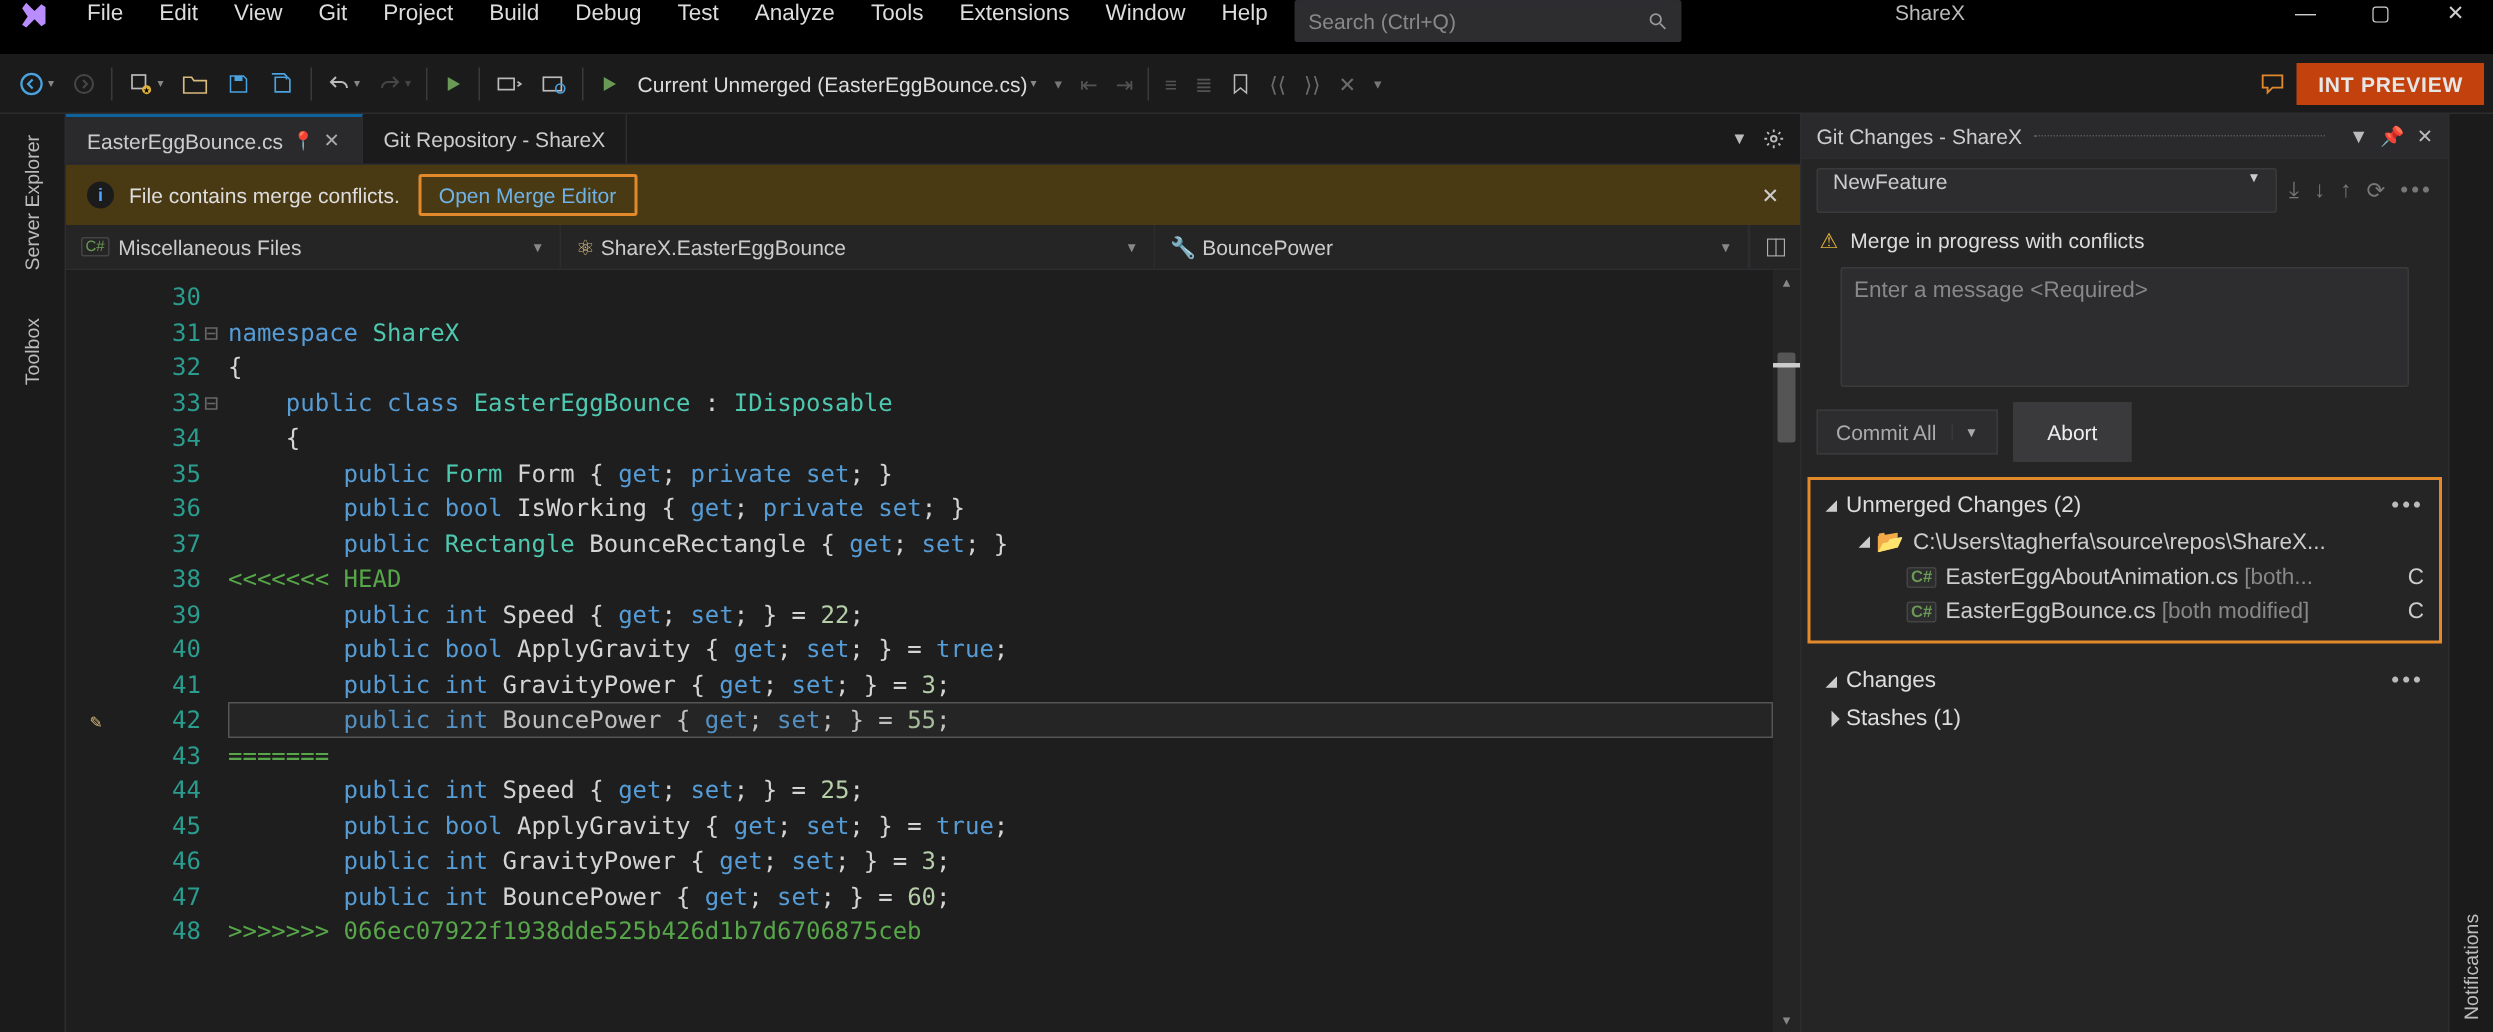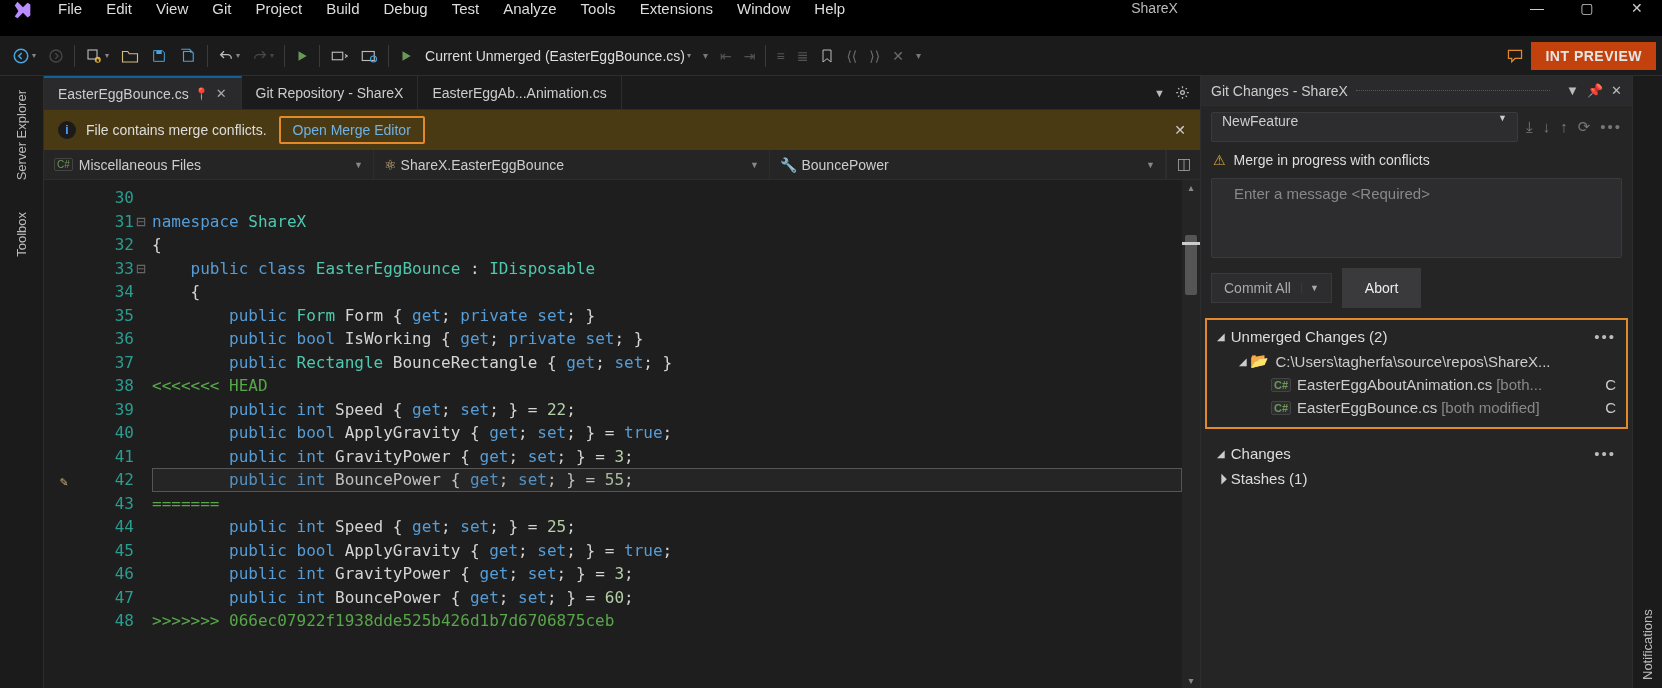--- a/index.html
+++ b/index.html
@@ -60,21 +60,21 @@
 #gitpanel{width:432px;background:#252526;border-left:1px solid #2d2d30;display:flex;flex-direction:column}
 #gp-title{height:30px;display:flex;align-items:center;padding:0 10px;color:#ccc;background:#2a2a2c;border-bottom:1px solid #2d2d30}
 #gp-title .dots{flex:1;border-bottom:1px dotted #555;margin:0 8px;height:1px}
 #gp-title .ic{margin-left:8px;font-size:13px;color:#bbb}
 .gp-row{padding:6px 10px;display:flex;align-items:center;gap:8px}
 #branchdd{flex:1;background:#2d2d30;border:1px solid #3a3a3a;height:30px;display:flex;padding:0 10px;border-radius:2px}
 #branchdd .tri2{margin-left:auto;font-size:9px}
 .gp-icons{display:flex;gap:10px;color:#777;font-size:15px}
 #warnrow{padding:4px 12px;display:flex;align-items:center;gap:8px;color:#ddd}
 #warnrow .warn{color:#e2b33a}
-#commitmsg{margin:6px 10px;height:80px;background:#2d2d30;border:1px solid #3a3a3a;padding:6px 22px;color:#888;font-size:15px;border-radius:2px}
+#commitmsg{margin:6px 26px;height:80px;background:#2d2d30;border:1px solid #3a3a3a;padding:6px 8px;color:#888;font-size:15px;border-radius:2px}
 #commitrow{padding:4px 10px;display:flex;gap:0;align-items:center}
 #commitbtn{background:#2d2d30;border:1px solid #3a3a3a;padding:4px 12px;color:#aaa;height:30px;display:flex;align-items:center}
 #commitbtn .tri2{border-left:1px solid #3a3a3a;margin-left:10px;padding-left:8px;font-size:9px}
 #abortbtn{background:#3a3a3c;border:1px solid #3a3a3a;padding:4px 22px;color:#eee;height:40px;display:flex;align-items:center;margin-left:10px}
 #orangebox{margin:6px 4px;border:2px solid #e28a2b;padding:4px 4px 8px}
 .section-head{display:flex;align-items:center;padding:4px 6px;color:#ddd;font-size:15px}
 .section-head .exp{font-size:10px;margin-right:6px;color:#ccc}
 .section-head .more{margin-left:auto;letter-spacing:2px;color:#bbb}
 .tree-row{display:flex;align-items:center;padding:3px 6px 3px 28px;color:#ccc;font-size:15px;white-space:nowrap;overflow:hidden}
 .tree-row .folder{color:#d7ba7d;margin-right:6px}
@@ -104,20 +104,29 @@
       <div class="menu">Project</div>
       <div class="menu">Build</div>
       <div class="menu">Debug</div>
       <div class="menu">Test</div>
       <div class="menu">Analyze</div>
       <div class="menu">Tools</div>
       <div class="menu">Extensions</div>
       <div class="menu">Window</div>
       <div class="menu">Help</div>
     </div>
+  <div id="searchbox">
+    <span>Search (Ctrl+Q)</span>
+    <span class="icon">
+      <svg width="14" height="14" viewBox="0 0 24 24">
+          <circle cx="10" cy="10" r="6" stroke="#999" stroke-width="2" fill="none"></circle>
+          <line x1="15" y1="15" x2="21" y2="21" stroke="#999" stroke-width="2"></line>
+        </svg>
+    </span>
+  </div>
   <div id="appname">ShareX</div>
   <div class="winbtn">―</div>
   <div class="winbtn">▢</div>
   <div class="winbtn">✕</div>
 </div>
 
 <div id="toolbar">
   <div class="tbtn">
       <svg width="18" height="18" viewBox="0 0 24 24">
         <circle cx="12" cy="12" r="9" fill="none" stroke="#4aa3df" stroke-width="2"></circle>
@@ -233,23 +242,20 @@
 
     <div id="tabrow">
       <div id="tabs-container" style="display:flex">
           <div class="tab active">
             <span>EasterEggBounce.cs</span>
             <span class="pin">📍</span>
             <span class="close">✕</span>
           </div>
           <div class="tab">
             <span>Git Repository - ShareX</span>
-          </div>
-          <div class="tab">
-            <span>EasterEggAb...Animation.cs</span>
           </div>
         </div>
       <div class="right-icons">
         <span style="font-size:11px">▼</span>
         <span>
             <svg width="15" height="15" viewBox="0 0 24 24">
               <circle cx="12" cy="12" r="3" fill="none" stroke="#bbb" stroke-width="2"></circle>
               <path d="M12 2v3M12 19v3M2 12h3M19 12h3M5 5l2 2M17 17l2 2M19 5l-2 2M7 17l-2 2" stroke="#bbb" stroke-width="2"></path>
             </svg>
           </span>

